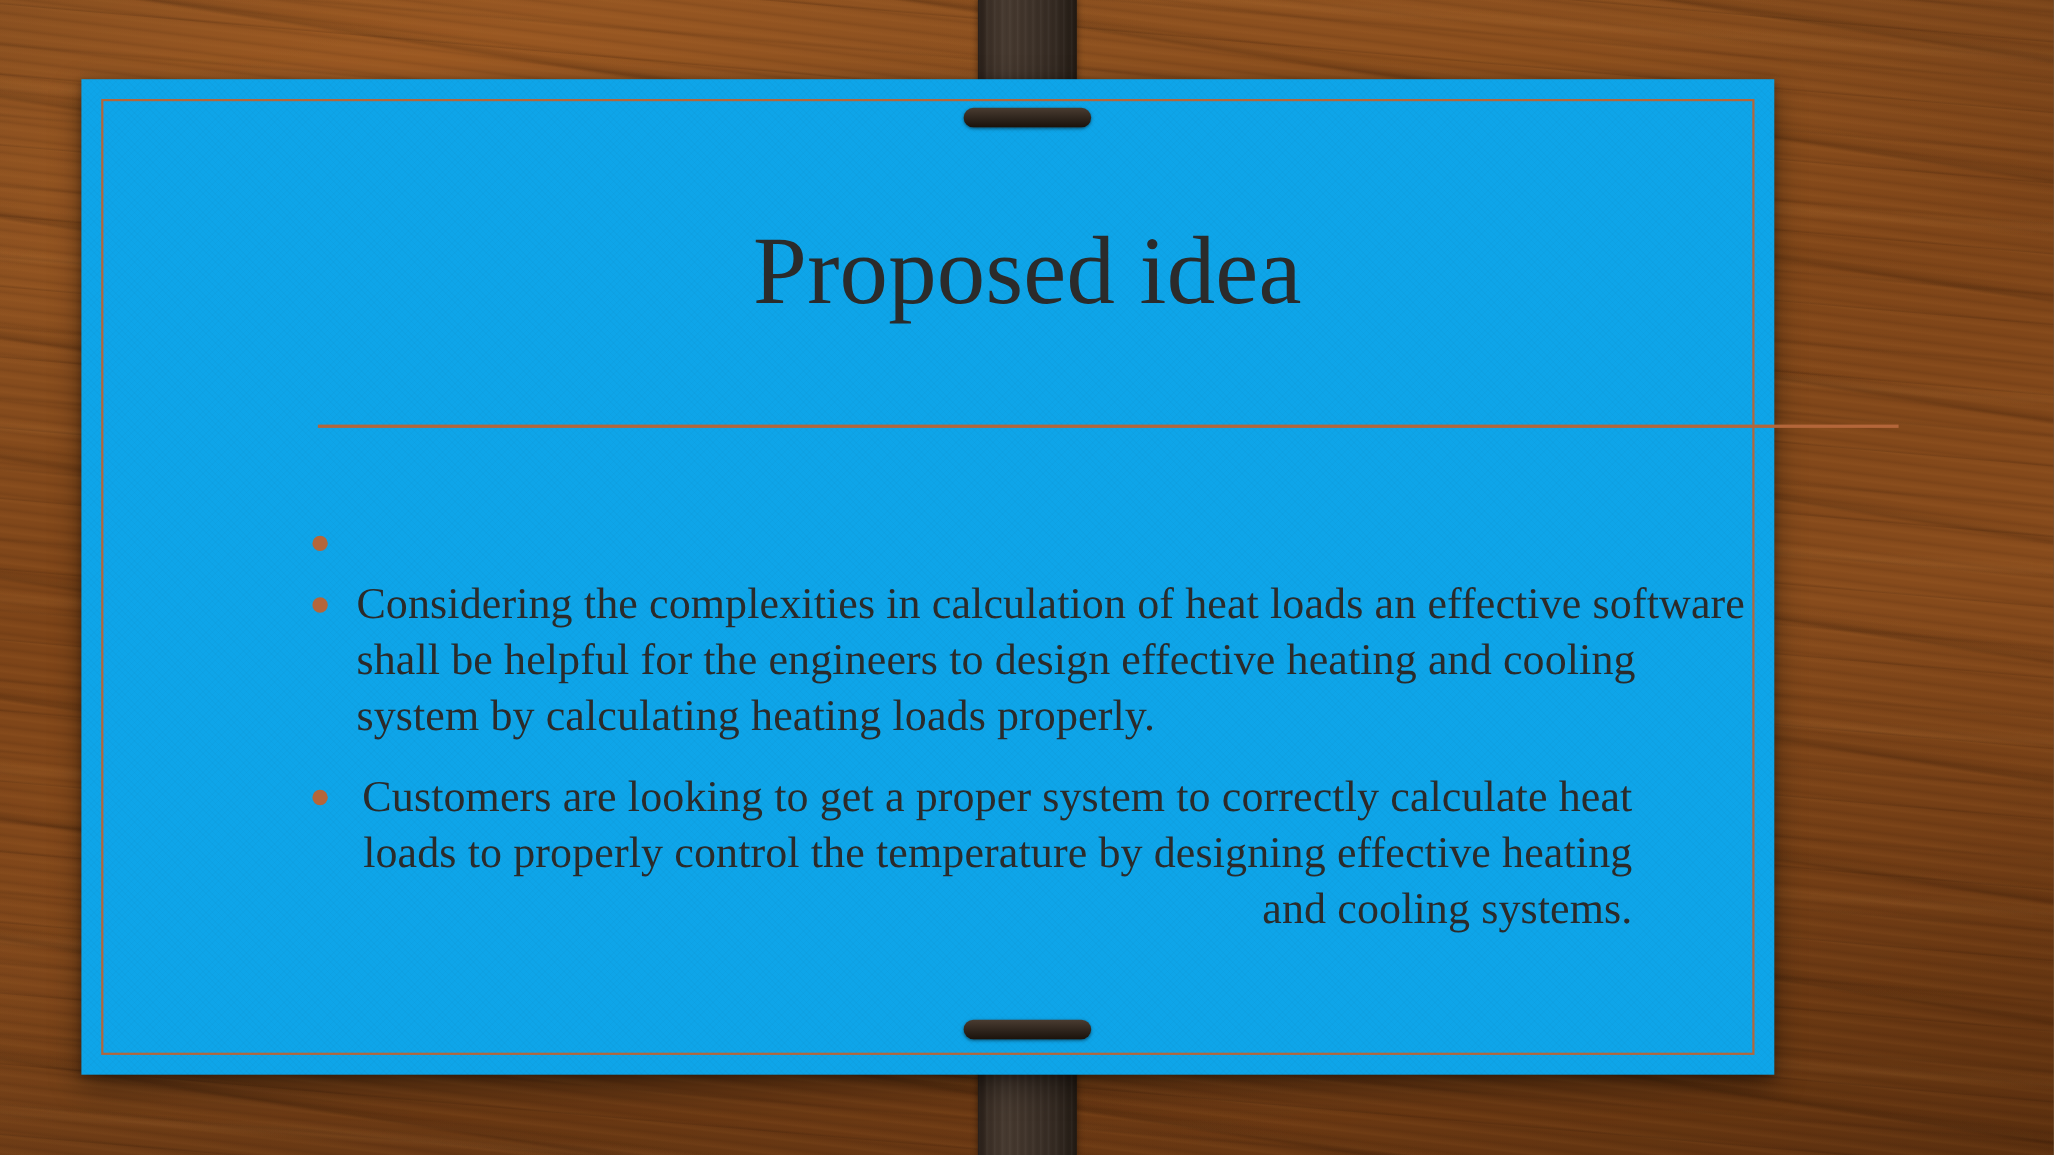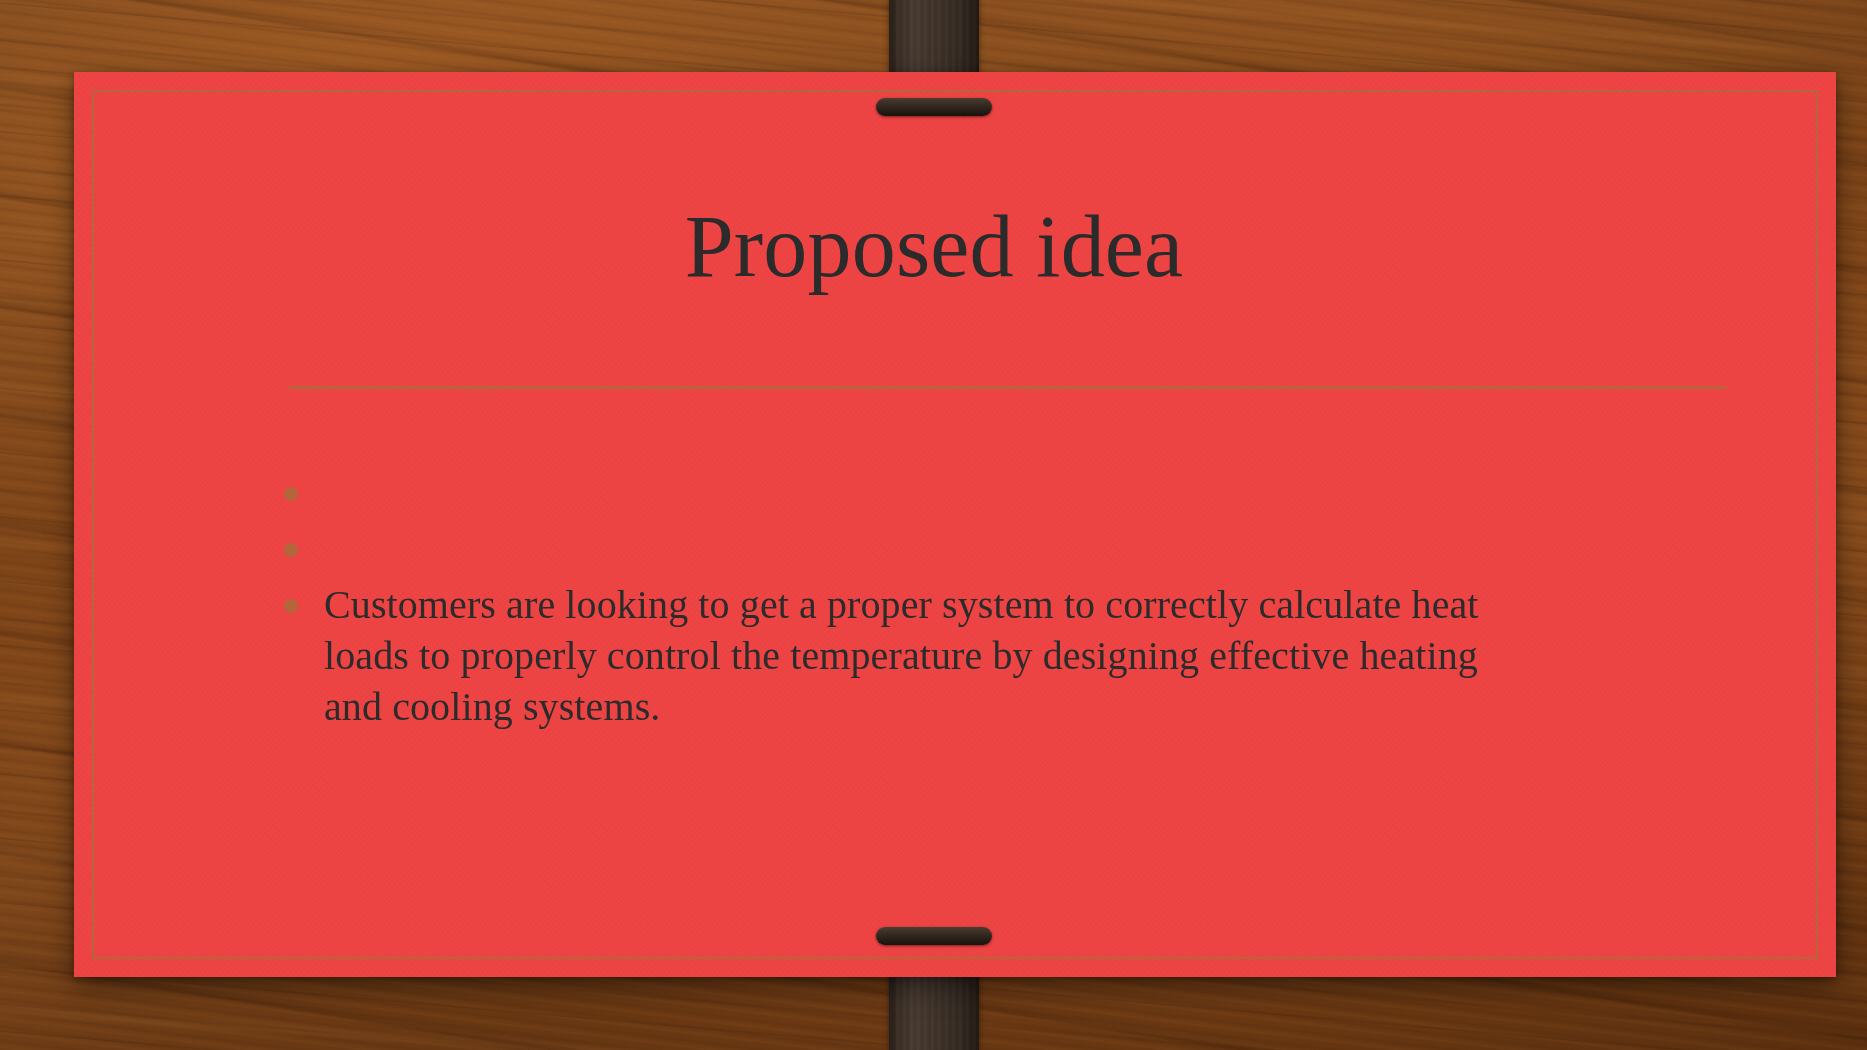--- a/index.html
+++ b/index.html
@@ -130,23 +130,23 @@
     box-shadow: 0 1px 3px rgba(0,0,0,0.5);
   }
   .clip-cap-top    { top: 98px; }
   .clip-cap-bottom { top: 927px; }
 
   
   .card {
     position: absolute;
     left: 74px;
     top: 72px;
-    width: 1762px;
+    width: 1539px;
     height: 905px;
-    background-color: #ef4444;
+    background-color: #0ea5e9;
     box-shadow:
       0 10px 26px rgba(0,0,0,0.42),
       0 2px 7px rgba(0,0,0,0.30);
   }
 
   
   .card-texture {
     position: absolute;
     inset: 0;
     background-image:
@@ -228,21 +228,21 @@
     flex: 1 1 auto;
     font-family: "Liberation Serif", "DejaVu Serif", serif;
     font-size: 40px;
     line-height: 51px;
     color: #2b2b2b;
     letter-spacing: 0.1px;
   }
 
   .b1 .bullet-text { max-width: 1180px; }
   .b2 .bullet-text { max-width: 1272px; }
-  .b3 .bullet-text { max-width: 1160px; }
+  .b3 .bullet-text { max-width: 1160px; text-align: right; }
 </style>
 </head>
 <body>
 
 <div class="stage">
 
   <div class="wood-base"></div>
   <div class="wood-grain"></div>
   <div class="wood-grain-2"></div>
   <div class="wood-streaks"></div>
@@ -262,20 +262,21 @@
       <div class="title-rule"></div>
 
       <div class="bullets">
 
         <div class="bullet-row b1">
           <span class="bullet-dot"></span>
         </div>
 
         <div class="bullet-row b2">
           <span class="bullet-dot"></span>
+          <span class="bullet-text">Considering the complexities in calculation of heat loads an effective software shall be helpful for the engineers to design effective heating and cooling system by calculating heating loads properly.</span>
         </div>
 
         <div class="bullet-row b3">
           <span class="bullet-dot"></span>
           <span class="bullet-text">Customers are looking to get a proper system to correctly calculate heat loads to properly control the temperature by designing effective heating and cooling systems.</span>
         </div>
 
       </div>
     </div>
   </div>

